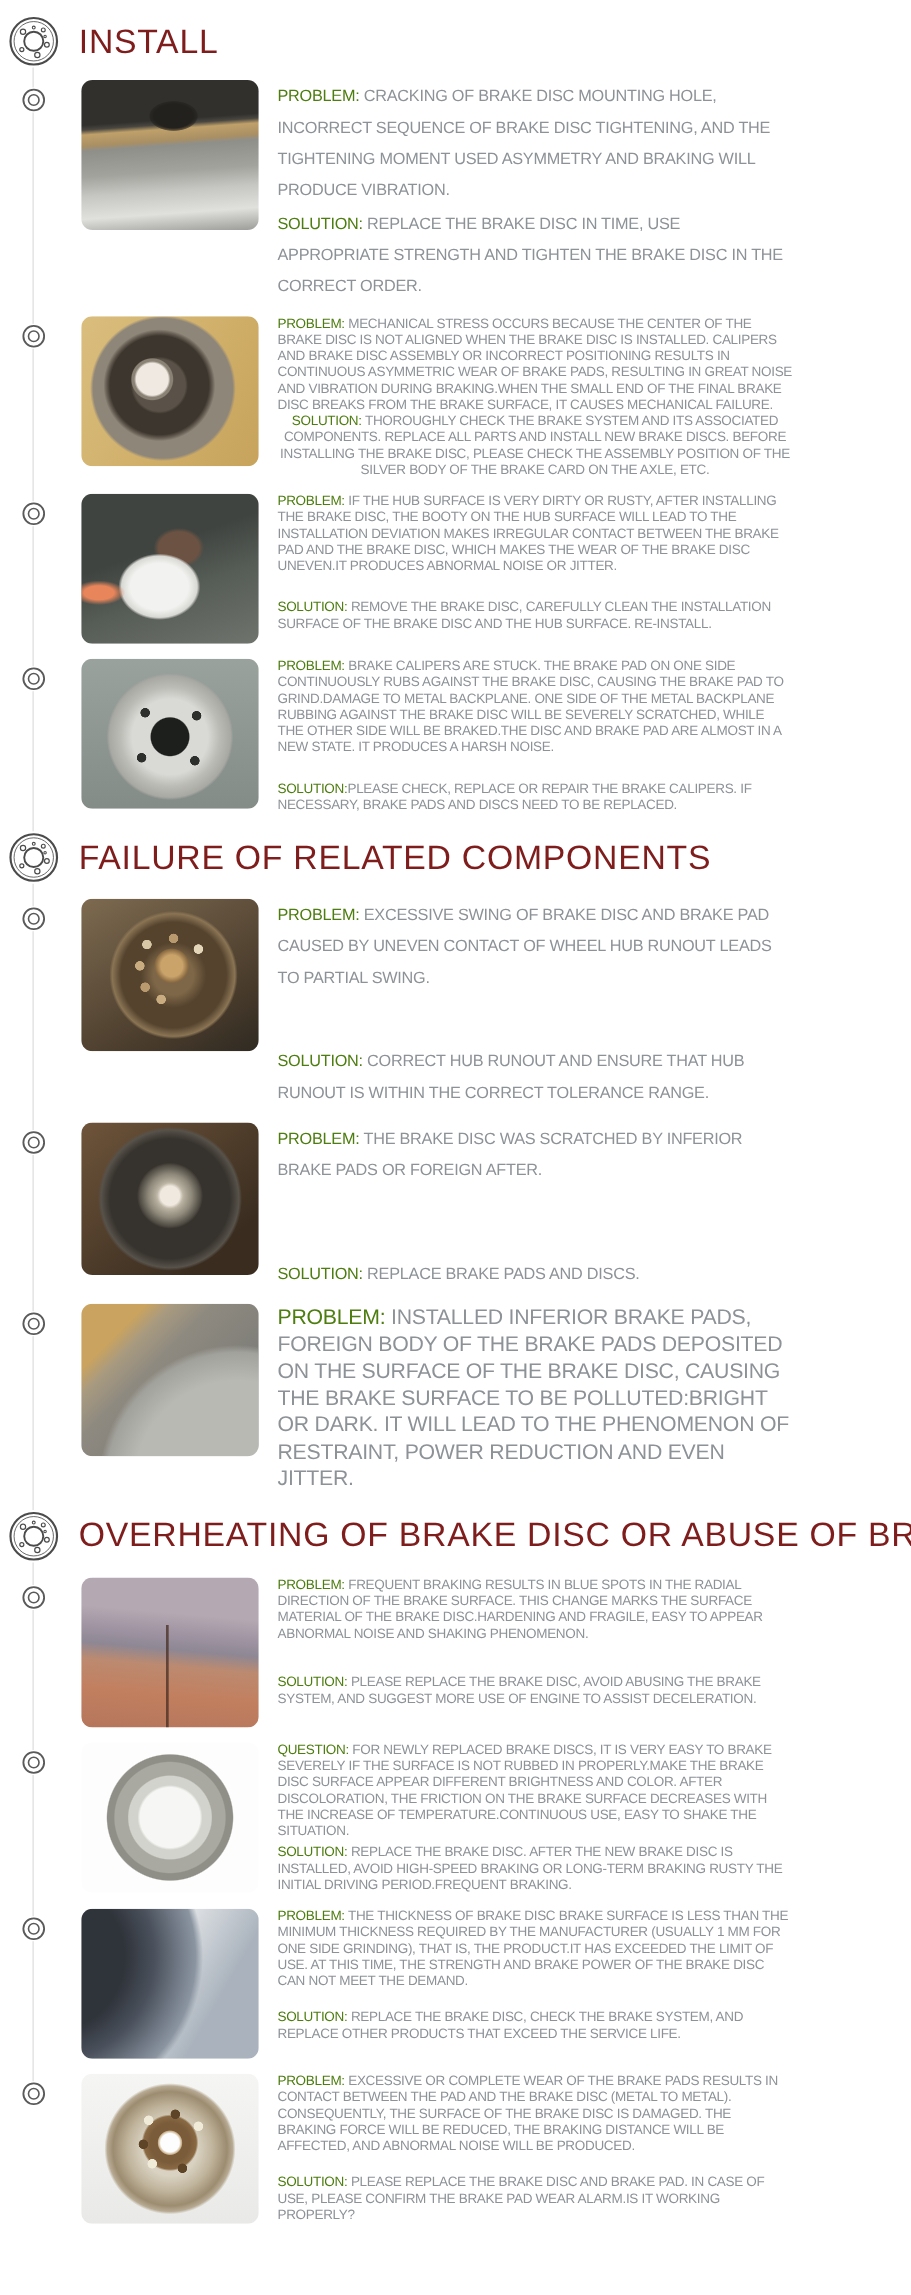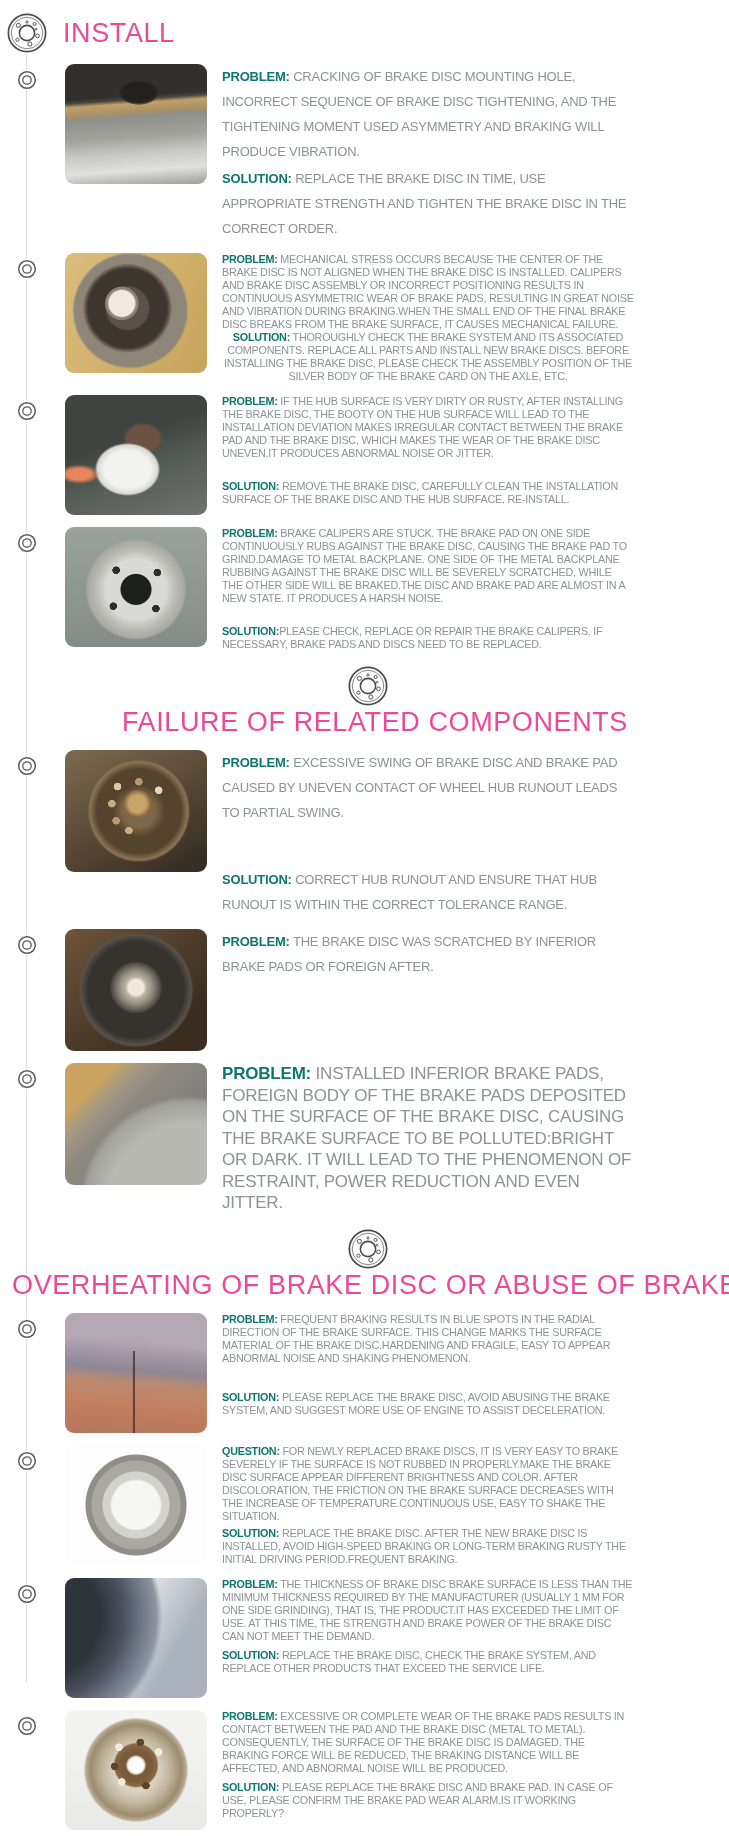--- a/index.html
+++ b/index.html
@@ -7,40 +7,40 @@
   body {
     width:729px; height:1836px; overflow:hidden; position:relative;
     font-family:"Liberation Sans", sans-serif;
   }
   .page { position:relative; width:729px; height:1836px; padding-top:10px; }
   .timeline {
     position:absolute; left:26px; top:42px; width:1px; height:1640px;
     background:#dedede;
   }
   .section-header { position:relative; display:flex; align-items:center; margin:2px 0 10px 6px; }
-  .section-header.later { margin-top:14px; margin-bottom:12px;flex-direction:column; }
+  .section-header.later { margin-top:14px; margin-bottom:12px; }
   .disc-icon { width:42px; height:42px; background:#fff; flex:0 0 42px; display:block; }
   .section-title {
-    margin-left:15px; font-size:27px; font-weight:400; color:#ec4899;
+    margin-left:15px; font-size:27px; font-weight:400; color:#7f1d1d;
     letter-spacing:0.6px; white-space:nowrap;
   }
   .item { position:relative; padding-left:65px; margin-bottom:12px; display:flex; align-items:flex-start; }
   .bullet { position:absolute; left:17px; top:6px; width:20px; height:20px; background:#fff; display:block; }
   .thumb {
     width:142px; min-height:120px; height:120px; flex:0 0 142px;
     border-radius:9px; background-color:#ccc; background-repeat:no-repeat;
   }
   .thumb.tall { height:122px; }
   .text { margin-left:15px; width:412px; color:#8d9297; }
-  .lbl { font-weight:bold; color:#0f766e; }
+  .lbl { font-weight:normal; color:#4d7c0f; }
   .lg { font-size:13px; line-height:25px; letter-spacing:-0.2px; }
   .md { font-size:17px; line-height:21.5px; letter-spacing:-0.2px; }
   .sm { font-size:10.8px; line-height:13px; letter-spacing:-0.25px; }
   .g0 { margin-top:0;text-align:center; } .g2 { margin-top:2px; } .g4 { margin-top:4px; }
-  .g6 { margin-top:6px; } .g20 { margin-top:20px; } .g26 { margin-top:26px; }
+  .g6 { margin-top:16px; } .g20 { margin-top:20px; } .g26 { margin-top:26px; }
   .g42 { margin-top:42px; } .g58 { margin-top:58px; }
 
   
   .t1{background:
     radial-gradient(ellipse 26px 16px at 52% 24%, #23211e 0 60%, rgba(35,33,30,.6) 72%, transparent 76%),
     linear-gradient(176deg, #31302d 0 28%, #4a4741 31%, #bfa06a 34%, #a98f63 41%, #8f8f8a 44%, #a3a39e 60%, #c6c6c2 72%, #e0e0dc 86%, #9c9c98 100%);}
   .t2{background:
     radial-gradient(circle 22px at 40% 42%, #efe9e2 0 58%, #8a8274 66% 74%, transparent 78%),
     radial-gradient(circle 52px at 44% 46%, #5a5248 0 40%, #3c362e 44% 76%, #6b6257 82%, transparent 86%),
     radial-gradient(circle 62px at 46% 48%, #8f867a 0 90%, transparent 94%),
@@ -202,20 +202,21 @@
     </div>
 
     <div class="item">
       <span class="bullet"><svg viewBox="0 0 20 20" width="20" height="20">
             <circle cx="10" cy="10" r="8.3" fill="#fff" stroke="#5a5a5a" stroke-width="1.5"></circle>
             <circle cx="10" cy="10" r="4.2" fill="none" stroke="#5a5a5a" stroke-width="1.3"></circle>
           </svg></span>
       <div class="thumb tall t6"></div>
       <div class="text lg">
         <p><b class="lbl">PROBLEM:</b> <span>THE BRAKE DISC WAS SCRATCHED BY INFERIOR BRAKE PADS OR FOREIGN AFTER.</span></p>
+        <p class="g58"><b class="lbl">SOLUTION:</b> <span>REPLACE BRAKE PADS AND DISCS.</span></p>
       </div>
     </div>
 
     <div class="item">
       <span class="bullet"><svg viewBox="0 0 20 20" width="20" height="20">
             <circle cx="10" cy="10" r="8.3" fill="#fff" stroke="#5a5a5a" stroke-width="1.5"></circle>
             <circle cx="10" cy="10" r="4.2" fill="none" stroke="#5a5a5a" stroke-width="1.3"></circle>
           </svg></span>
       <div class="thumb tall t7"></div>
       <div class="text md">

